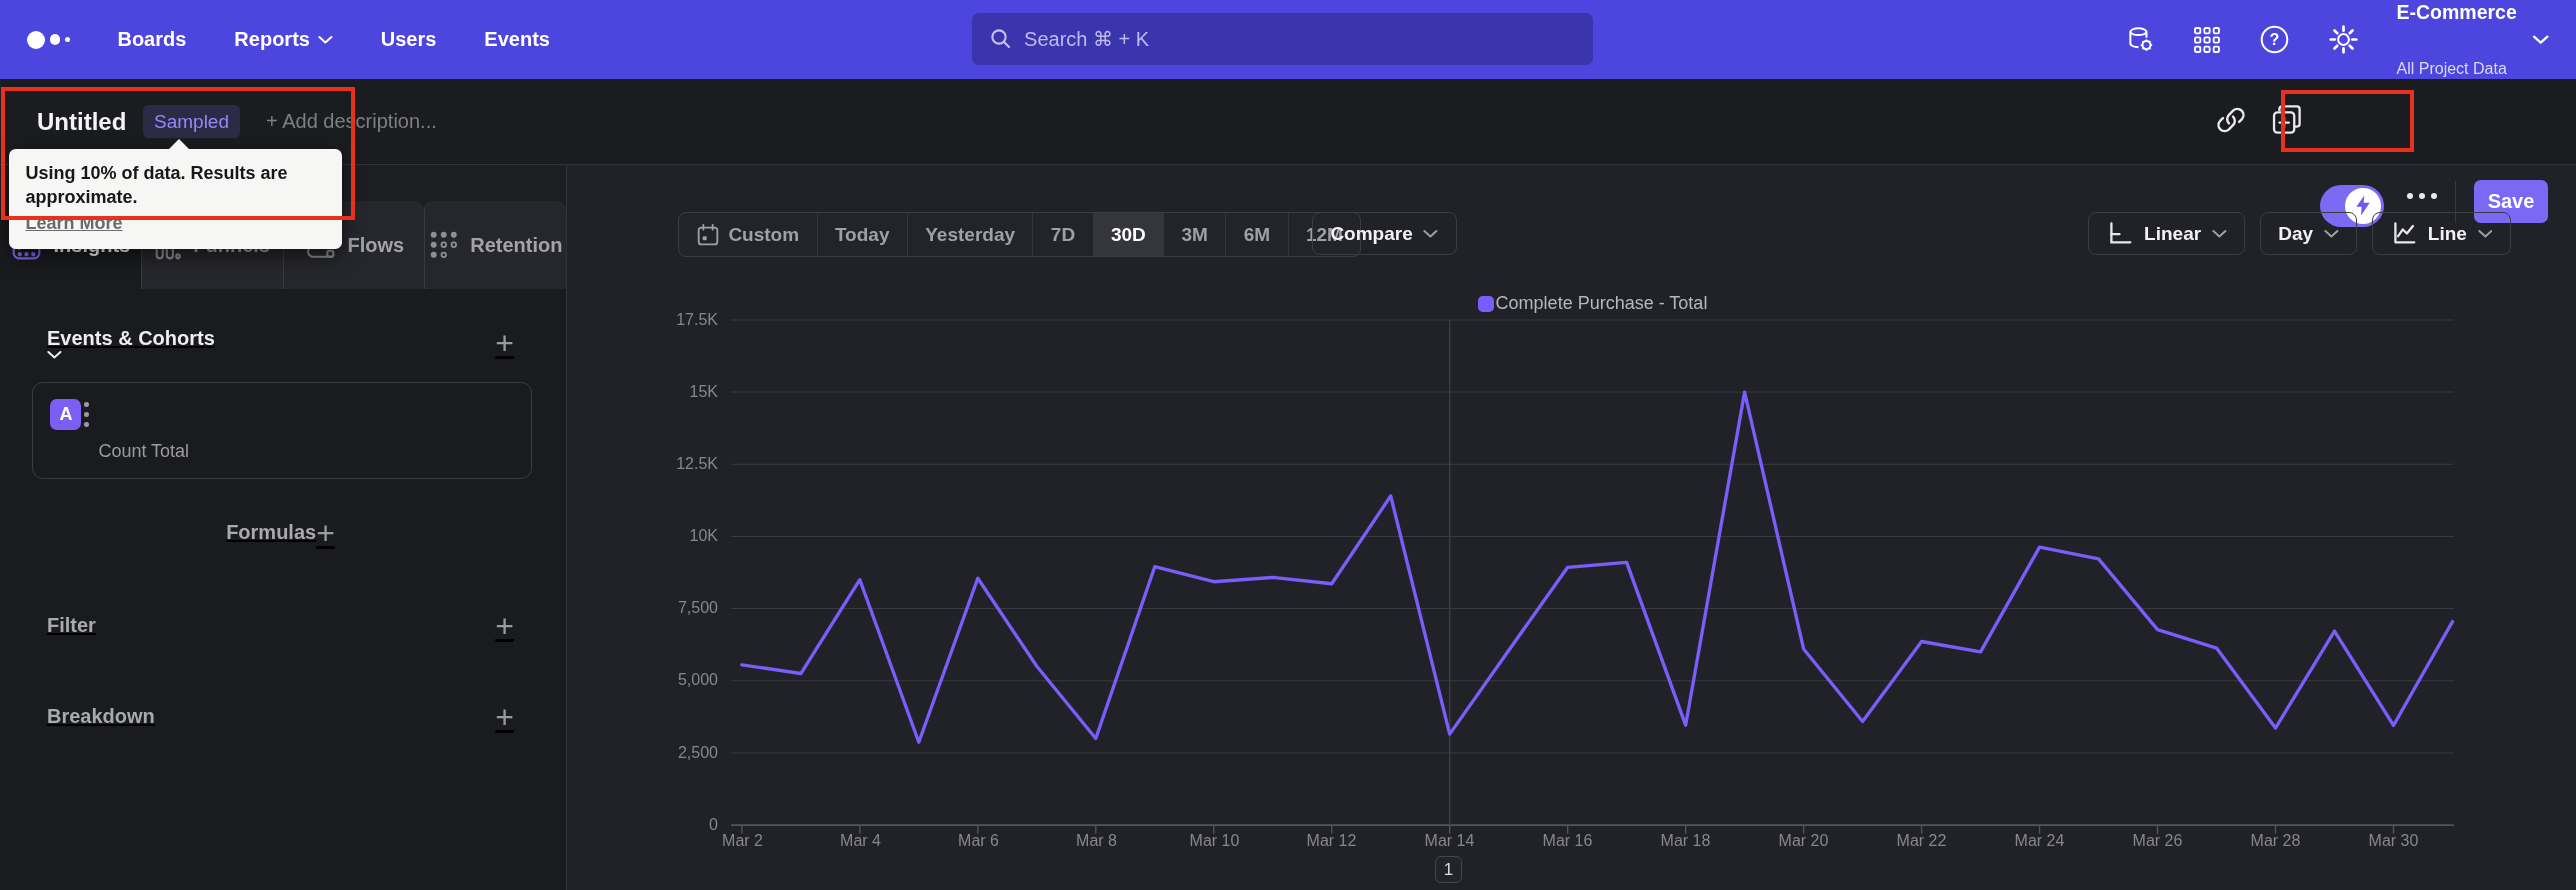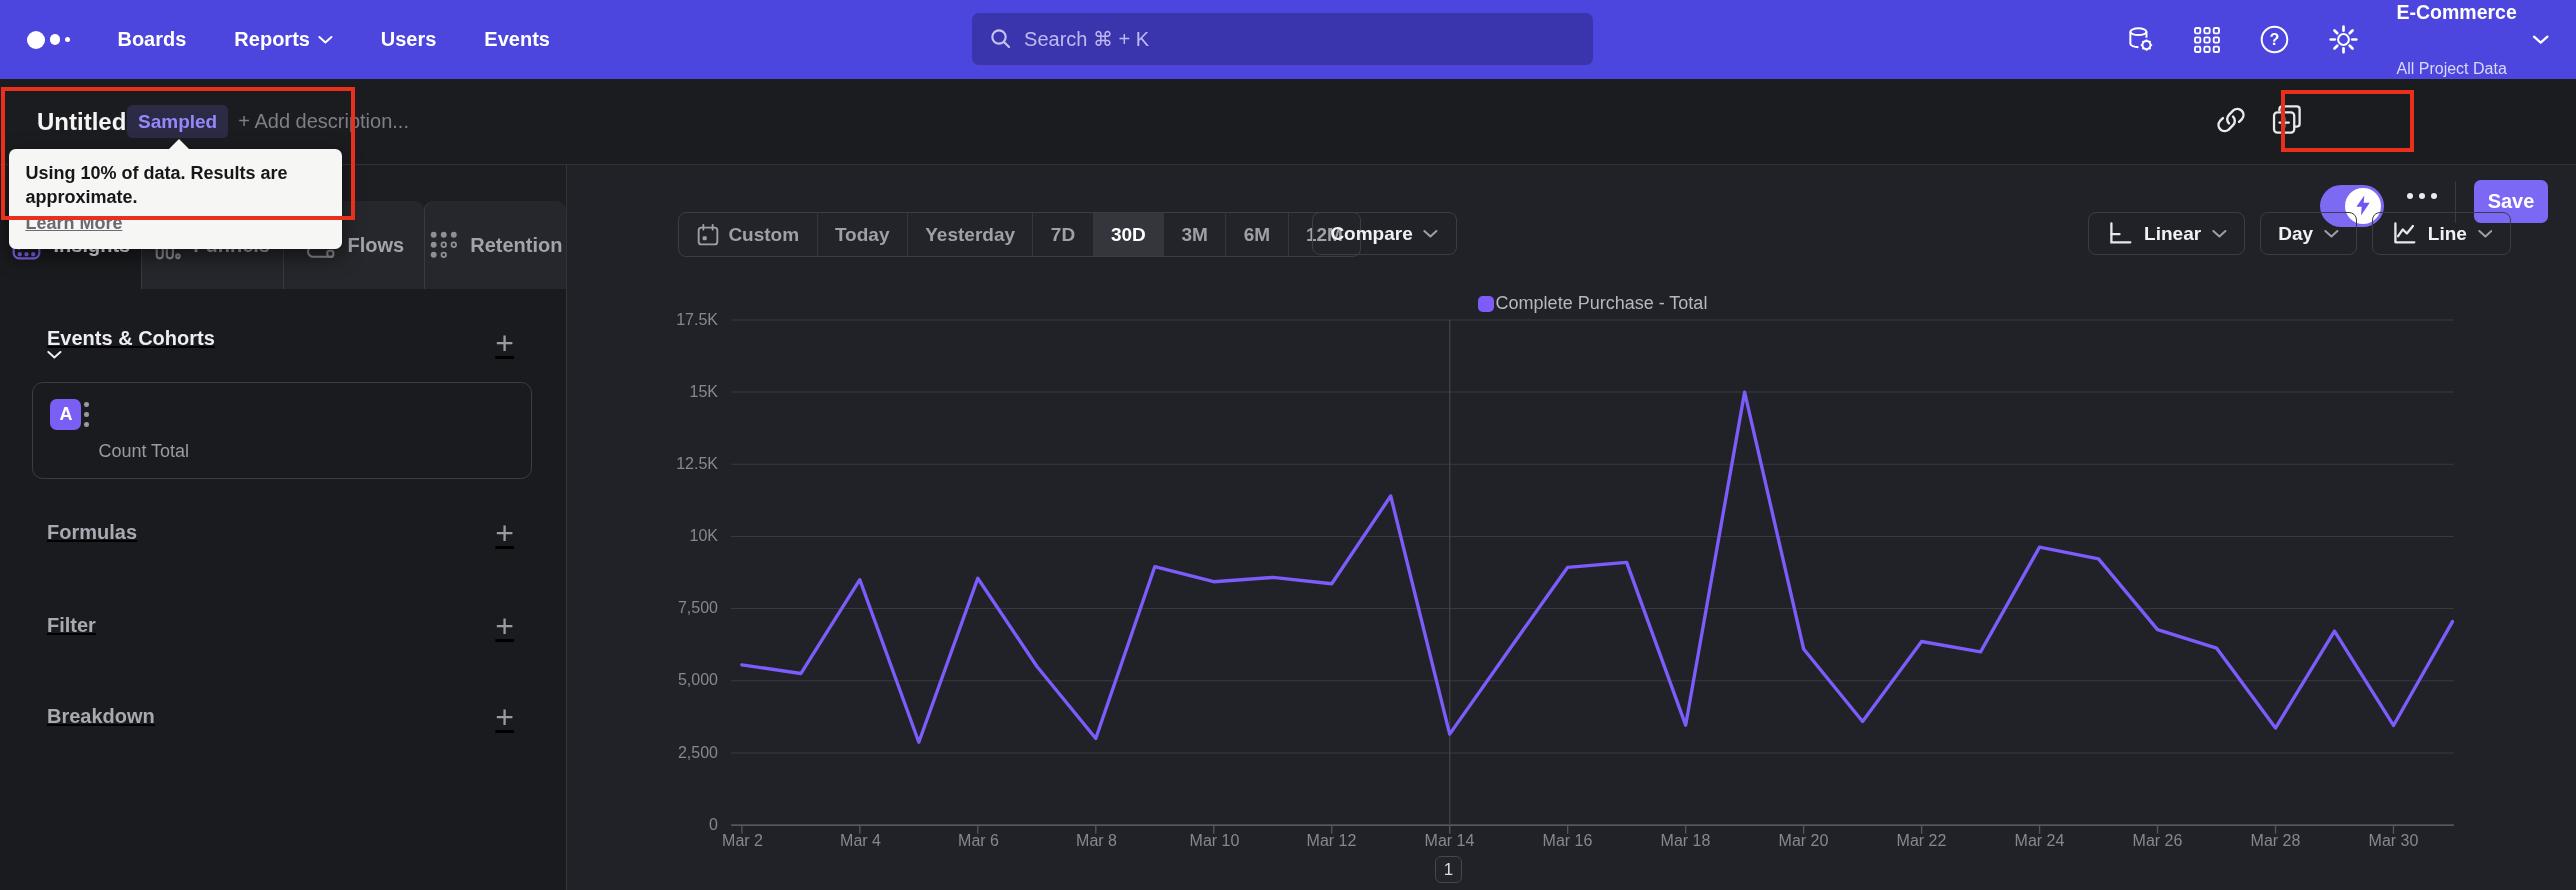--- a/index.html
+++ b/index.html
@@ -22,23 +22,23 @@
     background:rgba(0,0,0,0.22);display:flex;align-items:center;padding-left:17.4px;box-sizing:border-box;gap:10.7px;}
   .search span{color:#beb9f0;font-size:20px;}
   .nav-right{position:absolute;right:27px;top:0;height:79px;display:flex;align-items:center;gap:38px;}
   .nav-icon{display:flex;align-items:center;justify-content:center;cursor:pointer;}
   .project{display:flex;align-items:center;gap:14.8px;cursor:pointer;}
   .project .pname{color:#fff;font-size:19.5px;font-weight:700;line-height:1.15;}
   .project .pscope{color:#dcd9f8;font-size:16px;line-height:1.15;margin-top:36px;}
   
   .header2{position:absolute;left:0;top:79px;width:2576px;height:86px;background:#1b1c1f;
     border-bottom:1.3px solid #313238;box-sizing:border-box;}
-  .h2-left{position:absolute;left:37px;top:0;height:85px;display:flex;align-items:center;gap:1px;}
+  .h2-left{position:absolute;left:37px;top:0;height:85px;display:flex;align-items:center;gap:17px;}
   .rtitle{color:#f4f4f7;font-size:24px;font-weight:700;}
-  .rbadge{color:#9588fa;background:#2c2b45;font-size:19px;font-weight:700;
+  .rbadge{color:#9588fa;background:#2c2b45;font-size:19px;font-weight:400;
     padding:5.4px 10.7px;border-radius:5.4px;cursor:pointer;}
   .rdesc{color:#7e7e85;font-size:20px;margin-left:9.4px;cursor:text;}
   .hicon{position:absolute;top:24px;cursor:pointer;}
   .toggle{position:absolute;left:2320px;top:106px;width:64px;height:42px;border-radius:21.5px;
     background:#7d6af3;cursor:pointer;}
   .toggle .knob{position:absolute;right:2.7px;top:2.7px;width:36px;height:36px;border-radius:50%;
     background:#fff;display:flex;align-items:center;justify-content:center;}
   .dots3{position:absolute;left:2407px;top:114px;display:flex;gap:6px;cursor:pointer;}
   .dots3 i{width:6px;height:6px;border-radius:50%;background:#e9e9ee;display:block;}
   .vdiv{position:absolute;left:2455px;top:102px;width:1.3px;height:42px;background:#3a3b41;}
@@ -76,21 +76,21 @@
   .chev-s{margin-left:9.4px;}
   .ecard{margin:20px 34px 0 32px;border:1.3px solid #3c3d43;border-radius:10.7px;
     padding:16px 17.4px;cursor:pointer;}
   .ecard-top{display:flex;align-items:center;}
   .abadge{width:31px;height:31px;border-radius:6.7px;background:#7b5ff5;color:#fff;
     font-size:18px;font-weight:700;display:flex;align-items:center;justify-content:center;}
   .ename{color:#f1f1f5;font-size:20px;font-weight:600;margin-left:17.4px;flex:1;}
   .kebab{display:flex;flex-direction:column;gap:5.4px;cursor:pointer;padding:2.7px;}
   .kebab i{width:4.7px;height:4.7px;border-radius:50%;background:#9b9ba1;display:block;}
   .emetric{color:#9a9aa0;font-size:18px;margin:10.7px 0 0 48px;}
-  .row-formulas{margin-top:35px;}
+  .row-formulas{margin-top:35px;justify-content:center;}
   .row-filter{margin-top:55px;}
   .row-breakdown{margin-top:53px;}
   
   .rangectl{position:absolute;left:678px;top:212px;height:43px;display:flex;align-items:stretch;
     border:1.3px solid #3c3d42;border-radius:8px;overflow:hidden;background:#232429;}
   .rcell{display:flex;align-items:center;justify-content:center;gap:8px;padding:0 17.4px;
     color:#9fa0a6;font-size:19px;font-weight:600;border-left:1.3px solid #35363b;cursor:pointer;white-space:nowrap;}
   .rcell:first-child{border-left:none;}
   .rcell.active{background:#35363d;color:#fff;font-weight:700;}
   .ctlbtn{height:43px;border:1.3px solid #3c3d42;border-radius:8px;background:transparent;

